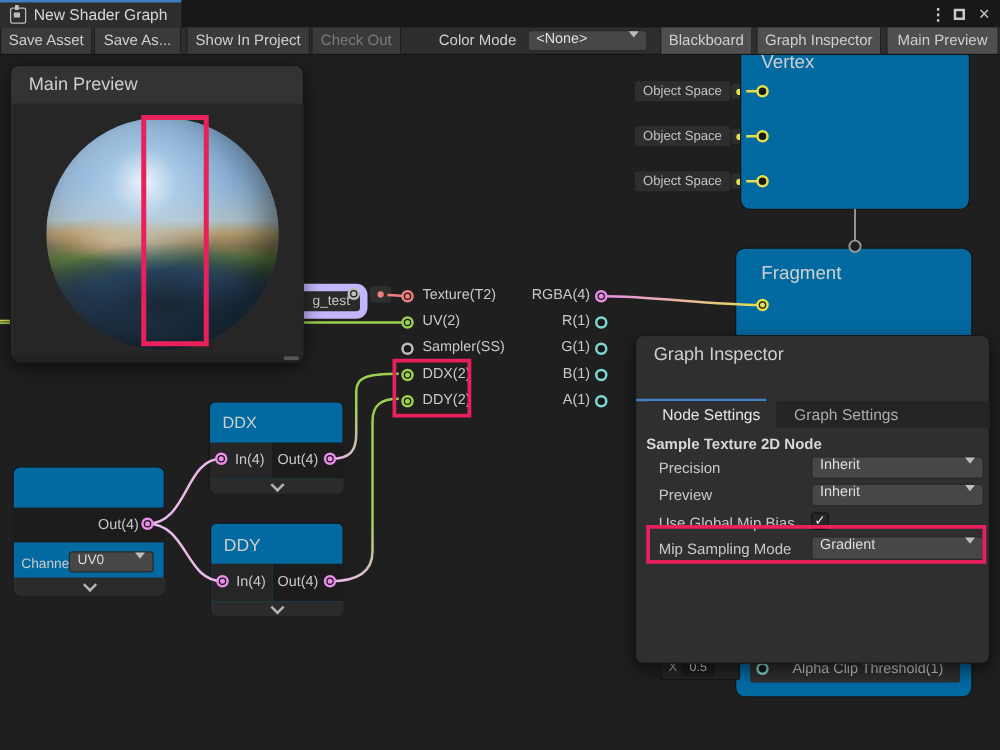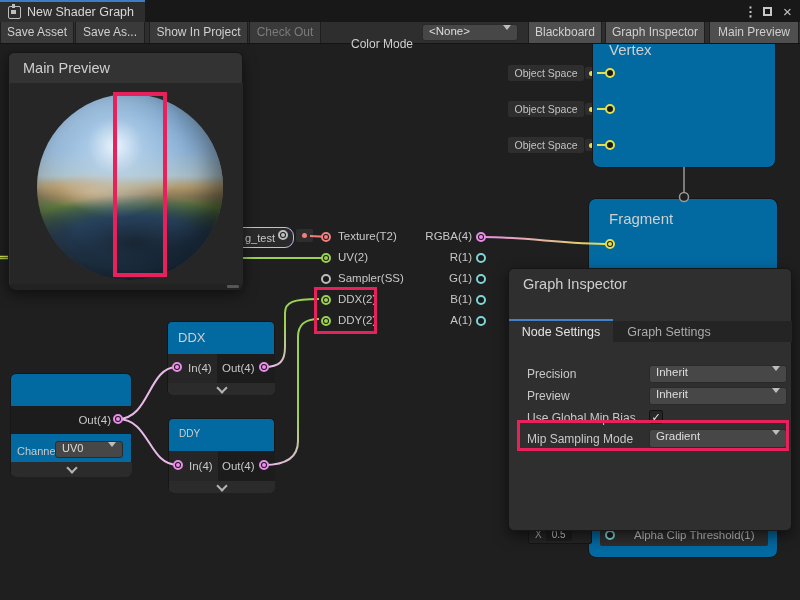--- a/index.html
+++ b/index.html
@@ -19,21 +19,21 @@
   .kebab{font-size:13px;font-weight:bold;}
   .maxbox{width:9px;height:9px;border:2px solid #C8C8C8;box-sizing:border-box;}
   .closex{font-size:15px;line-height:15px;}
 
   .toolbar{position:absolute;left:0;top:22px;width:800px;height:21px;background:#2E2E2E;
            border-bottom:1px solid #141414;z-index:20;font-size:12px;color:#CFCFCF;}
   .tbtn{position:absolute;top:0;height:21px;line-height:21px;text-align:center;background:#3A3A3A;
         border-right:1px solid #1E1E1E;border-left:1px solid #1E1E1E;box-sizing:border-box;white-space:nowrap;}
   .tbtn.active{background:#4F4F4F;}
   .tbtn.disabled{color:#7A7A7A;}
-  .tlabel{position:absolute;top:12px;height:15px;line-height:21px;white-space:nowrap;}
+  .tlabel{position:absolute;top:0;height:15px;line-height:21px;white-space:nowrap;}
   .dd{background:#474747;border:1px solid #2A2A2A;border-radius:3px;box-sizing:border-box;
       display:flex;align-items:flex-start;justify-content:space-between;padding:0 6px;color:#DEDEDE;}
   .dd .v{white-space:nowrap;overflow:hidden;}
   .tri{width:0;height:0;border-left:4px solid transparent;border-right:4px solid transparent;
        border-top:5px solid #BEBEBE;margin-left:4px;flex:none;}
 
   
   .node{position:absolute;background:#0369a1;border:1px solid #161616;border-radius:8px;
         box-sizing:border-box;z-index:2;}
   .node .title{position:absolute;font-size:15px;color:#CFCFCF;white-space:nowrap;}
@@ -72,34 +72,34 @@
       radial-gradient(circle at 42% 28%, rgba(240,248,255,.95) 0%, rgba(198,224,246,.5) 16%, rgba(0,0,0,0) 42%),
       radial-gradient(ellipse 62% 26% at 52% 80%, #1A2836 0%, #27415C 55%, rgba(0,0,0,0) 100%),
       radial-gradient(ellipse 30% 10% at 30% 52%, #C9A876 0%, rgba(0,0,0,0) 100%),
       linear-gradient(180deg,#6F9CC6 0%,#8CB2D6 30%,#A9BFC9 44%,#B29B6E 50%,#8A7B57 55%,#5C7A3E 61%,#44603A 67%,#2A3C4E 76%,#1B2937 100%);
     box-shadow:inset -10px -16px 30px rgba(0,0,0,.55), inset 6px 8px 18px rgba(255,255,255,.14);}
   .mp-foot{position:absolute;left:1px;top:231px;width:233px;height:6px;background:#222222;border-radius:0 0 6px 6px;}
   .grip{position:absolute;width:12px;height:3px;background:#565656;border-radius:1px;}
 
   .tabs-blue{position:absolute;background:#4382C8;}
   .insp-tabrow{position:absolute;background:#242424;}
-  .insp-tab{position:absolute;font-size:12.5px;display:flex;align-items:center;justify-content:center;}
+  .insp-tab{position:absolute;font-size:12.5px;display:flex;align-items:center;justify-content:center;margin-left:8px;}
   .checkbox{position:absolute;width:14px;height:14px;background:#262626;border:1px solid #121212;border-radius:2px;
             color:#E8E8E8;font-size:11px;line-height:13px;text-align:center;box-sizing:border-box;}
 
   .sphere-node{position:absolute;left:6px;top:3px;width:164px;height:164px;border-radius:50%;
     background:
       radial-gradient(circle at 48% 34%, rgba(52,64,44,.95) 0%, rgba(76,90,62,.75) 28%, rgba(0,0,0,0) 55%),
       radial-gradient(ellipse 60% 21% at 46% 75%, #6FA0C4 0%, #3F6F9C 68%, rgba(0,0,0,0) 100%),
       linear-gradient(180deg,#B9C6D2 0%,#AEBDC6 28%,#93A48B 45%,#53693D 58%,#3C5A33 64%,#33567C 71%,#274466 100%);
     box-shadow:inset -10px -12px 26px rgba(0,0,0,.5), inset 4px 6px 14px rgba(255,255,255,.18);}
 
   .annotation{position:absolute;border:3px solid #E8215D;box-sizing:border-box;z-index:30;}
 
-  .pill{position:absolute;height:21px;background:#2A2A2A;border:1px solid #c4b5fd;border-radius:9px;
+  .pill{position:absolute;height:28px;background:#2A2A2A;border:6px solid #c4b5fd;border-radius:9px;
         display:flex;align-items:center;font-size:11px;color:#C8C8C8;box-sizing:border-box;z-index:2;}
 
   .subinput{position:absolute;background:#252525;border:1px solid #161616;border-radius:2px;
             display:flex;align-items:center;font-size:10px;color:#AFAFAF;box-sizing:border-box;z-index:3;}
   .subinput .vb{background:#1C1C1C;border-radius:2px;padding:1px 6px;margin-left:4px;color:#CFCFCF;}
 </style>
 </head>
 <body>
 
 <div class="app">
@@ -189,21 +189,21 @@
     <div class="colL" style="left:0px;top:32px;width:49px;height:29px;"></div>
     <div class="colR" style="left:49px;top:32px;width:58px;height:29px;"></div>
     <div class="plabel" style="left:20px;top:40px;">In(4)</div>
     <div class="plabel" style="left:54px;top:40px;">Out(4)</div>
     <div class="chevrow" style="left:0px;top:61px;width:107px;height:12px;border-radius:0 0 5px 5px;">
       <span class="chev"></span>
     </div>
   </div>
 
   <div class="node" style="left:168px;top:418px;width:107px;height:75px;border-radius:5px;">
-    <div class="title" style="left:10px;top:9px;font-size:10px;">DDY</div>
+    <div class="title" style="left:10px;top:9px;font-size:14px;">DDY</div>
     <div class="colL" style="left:0px;top:32px;width:49px;height:30px;"></div>
     <div class="colR" style="left:49px;top:32px;width:57px;height:30px;"></div>
     <div class="plabel" style="left:20px;top:41px;">In(4)</div>
     <div class="plabel" style="left:53px;top:41px;">Out(4)</div>
     <div class="chevrow" style="left:0px;top:62px;width:106px;height:12px;border-radius:0 0 5px 5px;">
       <span class="chev"></span>
     </div>
   </div>
 
   <svg class="wires" width="800" height="600">
@@ -275,20 +275,21 @@
       <span class="t">Graph Inspector</span>
     </div>
     <div class="tabs-blue" style="left:0px;top:50px;width:104px;height:2px;"></div>
     <div class="insp-tabrow" style="left:104px;top:52px;width:179px;height:21px;"></div>
     <div class="insp-tab" style="left:0px;top:52px;width:104px;height:21px;background:#2F2F2F;color:#E4E4E4;">
       <span>Node Settings</span>
     </div>
     <div class="insp-tab" style="left:104px;top:52px;width:112px;height:21px;color:#ABABAB;">
       <span>Graph Settings</span>
     </div>
+    <div class="abs" style="left:8px;top:79px;font-size:12px;font-weight:bold;color:#D8D8D8;">Sample Texture 2D Node</div>
     <div class="abs" style="left:18px;top:98px;font-size:12px;">Precision</div>
     <div class="dd" style="position:absolute;left:140px;top:96px;width:138px;height:18px;font-size:11.5px;">
       <span class="v">Inherit</span>
         <span class="tri"></span>
     </div>
     <div class="abs" style="left:18px;top:120px;font-size:12px;">Preview</div>
     <div class="dd" style="position:absolute;left:140px;top:118px;width:138px;height:18px;font-size:11.5px;">
       <span class="v">Inherit</span>
         <span class="tri"></span>
     </div>

